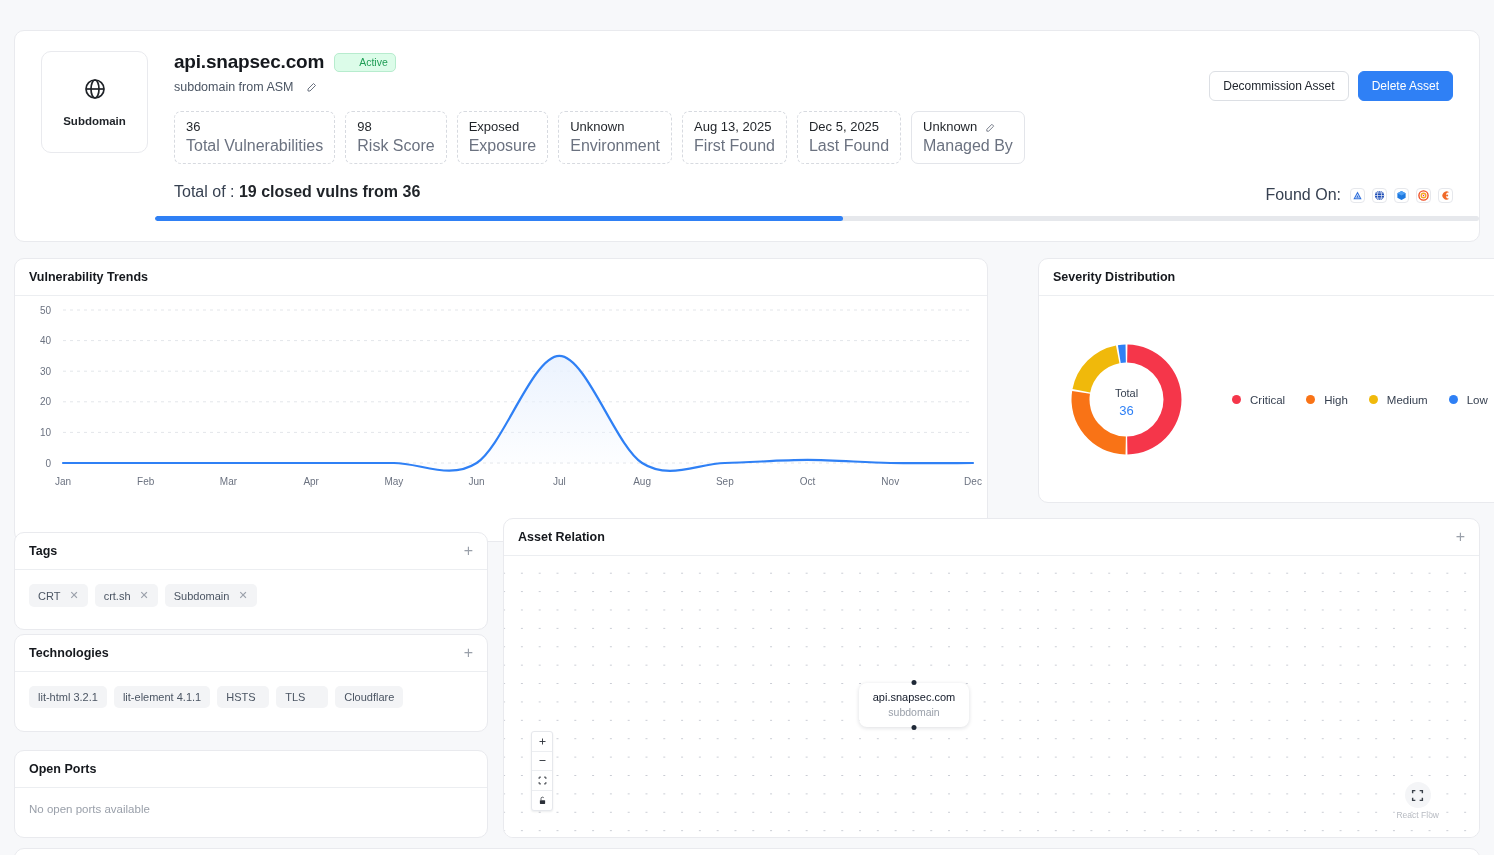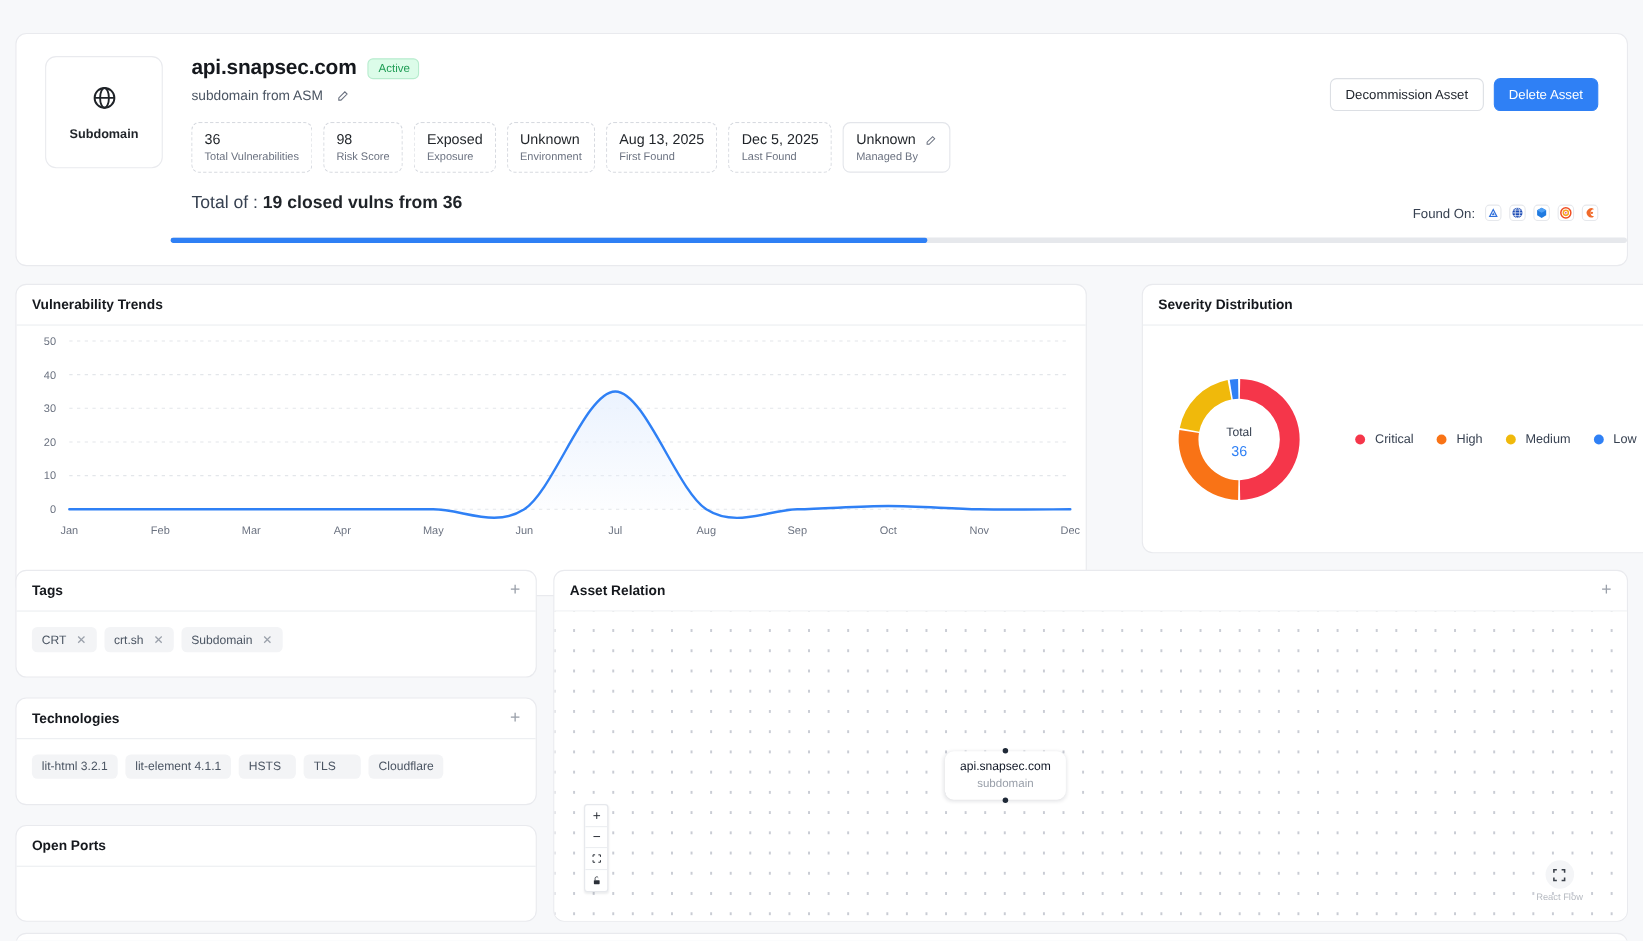--- a/index.html
+++ b/index.html
@@ -27,52 +27,52 @@
     gap: 10px; flex: none;
   }
   .type-box .glyph { color: #1f2328; }
   .type-label { font-size: 11.5px; font-weight: 700; color: #1f2328; }
 
   .hero-main { flex: 1; padding-left: 26px; position: relative; }
   .title-row { display: flex; align-items: center; gap: 10px; }
   .asset-title { font-size: 19px; font-weight: 700; color: #15181d; letter-spacing: -.2px; }
   .badge-active {
     font-size: 10.5px; color: #1f9d55; background: #dcfce9; border: 1px solid #b7ecce;
-    border-radius: 5px; padding: 2px 7px 3px 9px;
+    border-radius: 5px; padding: 2px 7px 3px 24px;
   }
   .sub-row { display: flex; align-items: center; gap: 12px; margin-top: 7px; }
   .sub-text { font-size: 12.5px; color: #4b5563; }
   .icon-btn { color: #6b7280; cursor: pointer; display: inline-flex; }
 
   .stats { display: flex; gap: 10px; margin-top: 17px; }
   .stat {
     border: 1px dashed #d7dae0; border-radius: 7px; padding: 7px 11px 8px 11px;
     min-width: 56px;
   }
   .stat .v { font-size: 13px; color: #1f2328; line-height: 1.25; white-space: nowrap; }
-  .stat .k { font-size: 10px; color: #6b7280; margin-top: 2px; white-space: nowrap; }
+  .stat .k { font-size: 16px; color: #6b7280; margin-top: 2px; white-space: nowrap; }
   .stat.managed { border-style: solid; border-color: #e3e5ea; }
   .stat .v-row { display: flex; align-items: center; gap: 8px; }
 
   .total-line { font-size: 16px; color: #374151; margin-top: 19px; }
   .total-line b { font-weight: 700; color: #1f2328; }
   .progress-wrap { position: absolute; left: 140px; right: 0; top: 185px; }
   .progress { height: 5px; border-radius: 3px; background: #e6e8ec; overflow: hidden; }
   .progress > i { display: block; height: 100%; background: #2f80f5; border-radius: 3px; }
 
   .hero-actions { position: absolute; right: 26px; top: 40px; display: flex; gap: 9px; }
   .btn {
     font-size: 12px; border-radius: 6px; padding: 8px 13px; cursor: pointer;
     font-family: inherit; line-height: 1;
   }
   .btn-outline { background: #fff; border: 1px solid #dcdfe4; color: #21262e; }
   .btn-primary { background: #2f80f5; border: 1px solid #2f80f5; color: #fff; }
 
   .found-on { position: absolute; right: 26px; top: 155px; display: flex; align-items: center; gap: 7px; }
-  .found-on .lbl { font-size: 12px; color: #374151; margin-right: 2px; }
+  .found-on .lbl { font-size: 16px; color: #374151; margin-right: 2px; }
   .tool {
     width: 15px; height: 15px; border: 1px solid #e6e8ec; border-radius: 4px; background: #fff;
     display: flex; align-items: center; justify-content: center; cursor: pointer;
   }
 
   
   .panel-head {
     height: 37px; display: flex; align-items: center; justify-content: space-between;
     padding: 0 14px; border-bottom: 1px solid #eceef1;
   }
@@ -84,21 +84,21 @@
 
   .chart-area { position: relative; height: 207px; }
   svg.linechart { display: block; }
 
   .donut-wrap { display: flex; align-items: center; height: 207px; padding-left: 30px; }
   .legend { margin-left: 48px; display: flex; gap: 21px; }
   .legend-item { display: flex; align-items: center; gap: 9px; font-size: 11.5px; color: #374151; }
   .dot { width: 9px; height: 9px; border-radius: 50%; flex: none; }
 
   
-  .tags { position: absolute; left: 14px; top: 518px; width: 474px; height: 98px; }
+  .tags { position: absolute; left: 14px; top: 532px; width: 474px; height: 98px; }
   .techs { position: absolute; left: 14px; top: 634px; width: 474px; height: 98px; }
   .ports { position: absolute; left: 14px; top: 750px; width: 474px; height: 88px; }
   .chips { display: flex; flex-wrap: wrap; gap: 7px; padding: 14px; }
   .chip {
     background: #f3f4f6; border-radius: 5px; font-size: 11px; color: #4b5563;
     padding: 5px 9px; display: inline-flex; align-items: center; gap: 9px;
     min-width: 52px;
   }
   .chip .x { color: #9aa0aa; cursor: pointer; font-size: 11px; }
   .empty-text { padding: 15px 14px; font-size: 11.5px; color: #9aa0aa; }
@@ -399,20 +399,21 @@
         <span class="chip">
           <span>Cloudflare</span>
         </span>
       </div>
   </div>
 
   <div class="card ports">
     <div class="panel-head">
       <span class="panel-title">Open Ports</span>
     </div>
+    <div class="empty-text">No open ports available</div>
   </div>
 
   <div class="card relation">
     <div class="panel-head">
       <span class="panel-title">Asset Relation</span>
       <span class="plus">+</span>
     </div>
     <div class="canvas">
 
       <div class="node">

